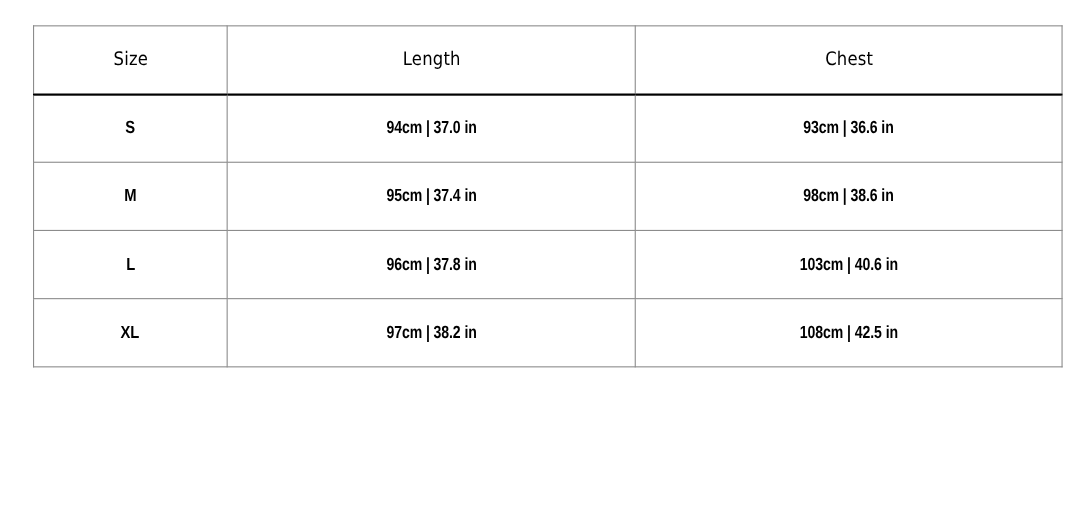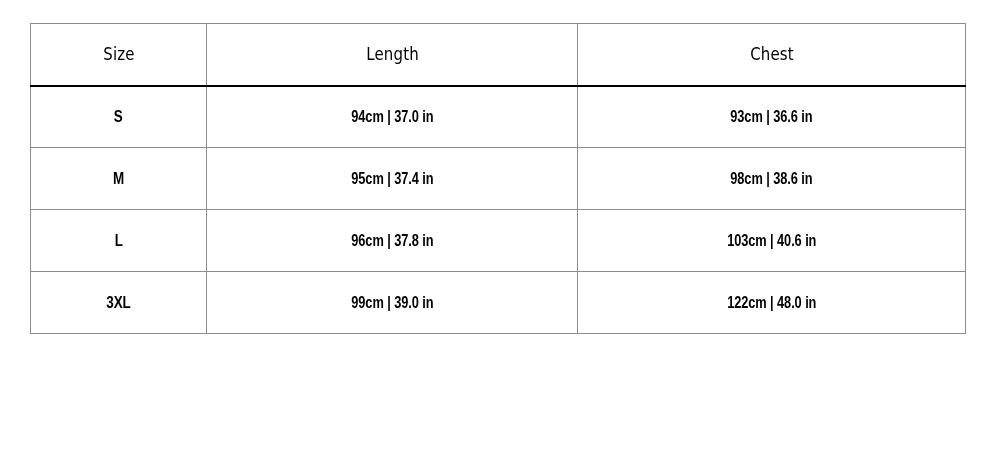--- a/index.html
+++ b/index.html
@@ -114,24 +114,24 @@
         <td><span class="cell-inner">95cm | 37.4 in</span></td>
         <td><span class="cell-inner">98cm | 38.6 in</span></td>
       </tr>
 
       <tr>
         <td class="size-cell"><span class="cell-inner">L</span></td>
         <td><span class="cell-inner">96cm | 37.8 in</span></td>
         <td><span class="cell-inner">103cm | 40.6 in</span></td>
       </tr>
 
+      <tr>
+        <td class="size-cell"><span class="cell-inner">XL</span></td>
+        <td><span class="cell-inner">97cm | 38.2 in</span></td>
+        <td><span class="cell-inner">108cm | 42.5 in</span></td>
+      </tr>
 
 
-      <tr>
-        <td class="size-cell"><span class="cell-inner">3XL</span></td>
-        <td><span class="cell-inner">99cm | 39.0 in</span></td>
-        <td><span class="cell-inner">122cm | 48.0 in</span></td>
-      </tr>
 
     </tbody>
   </table>
 
 </div>
 
 </body></html>

